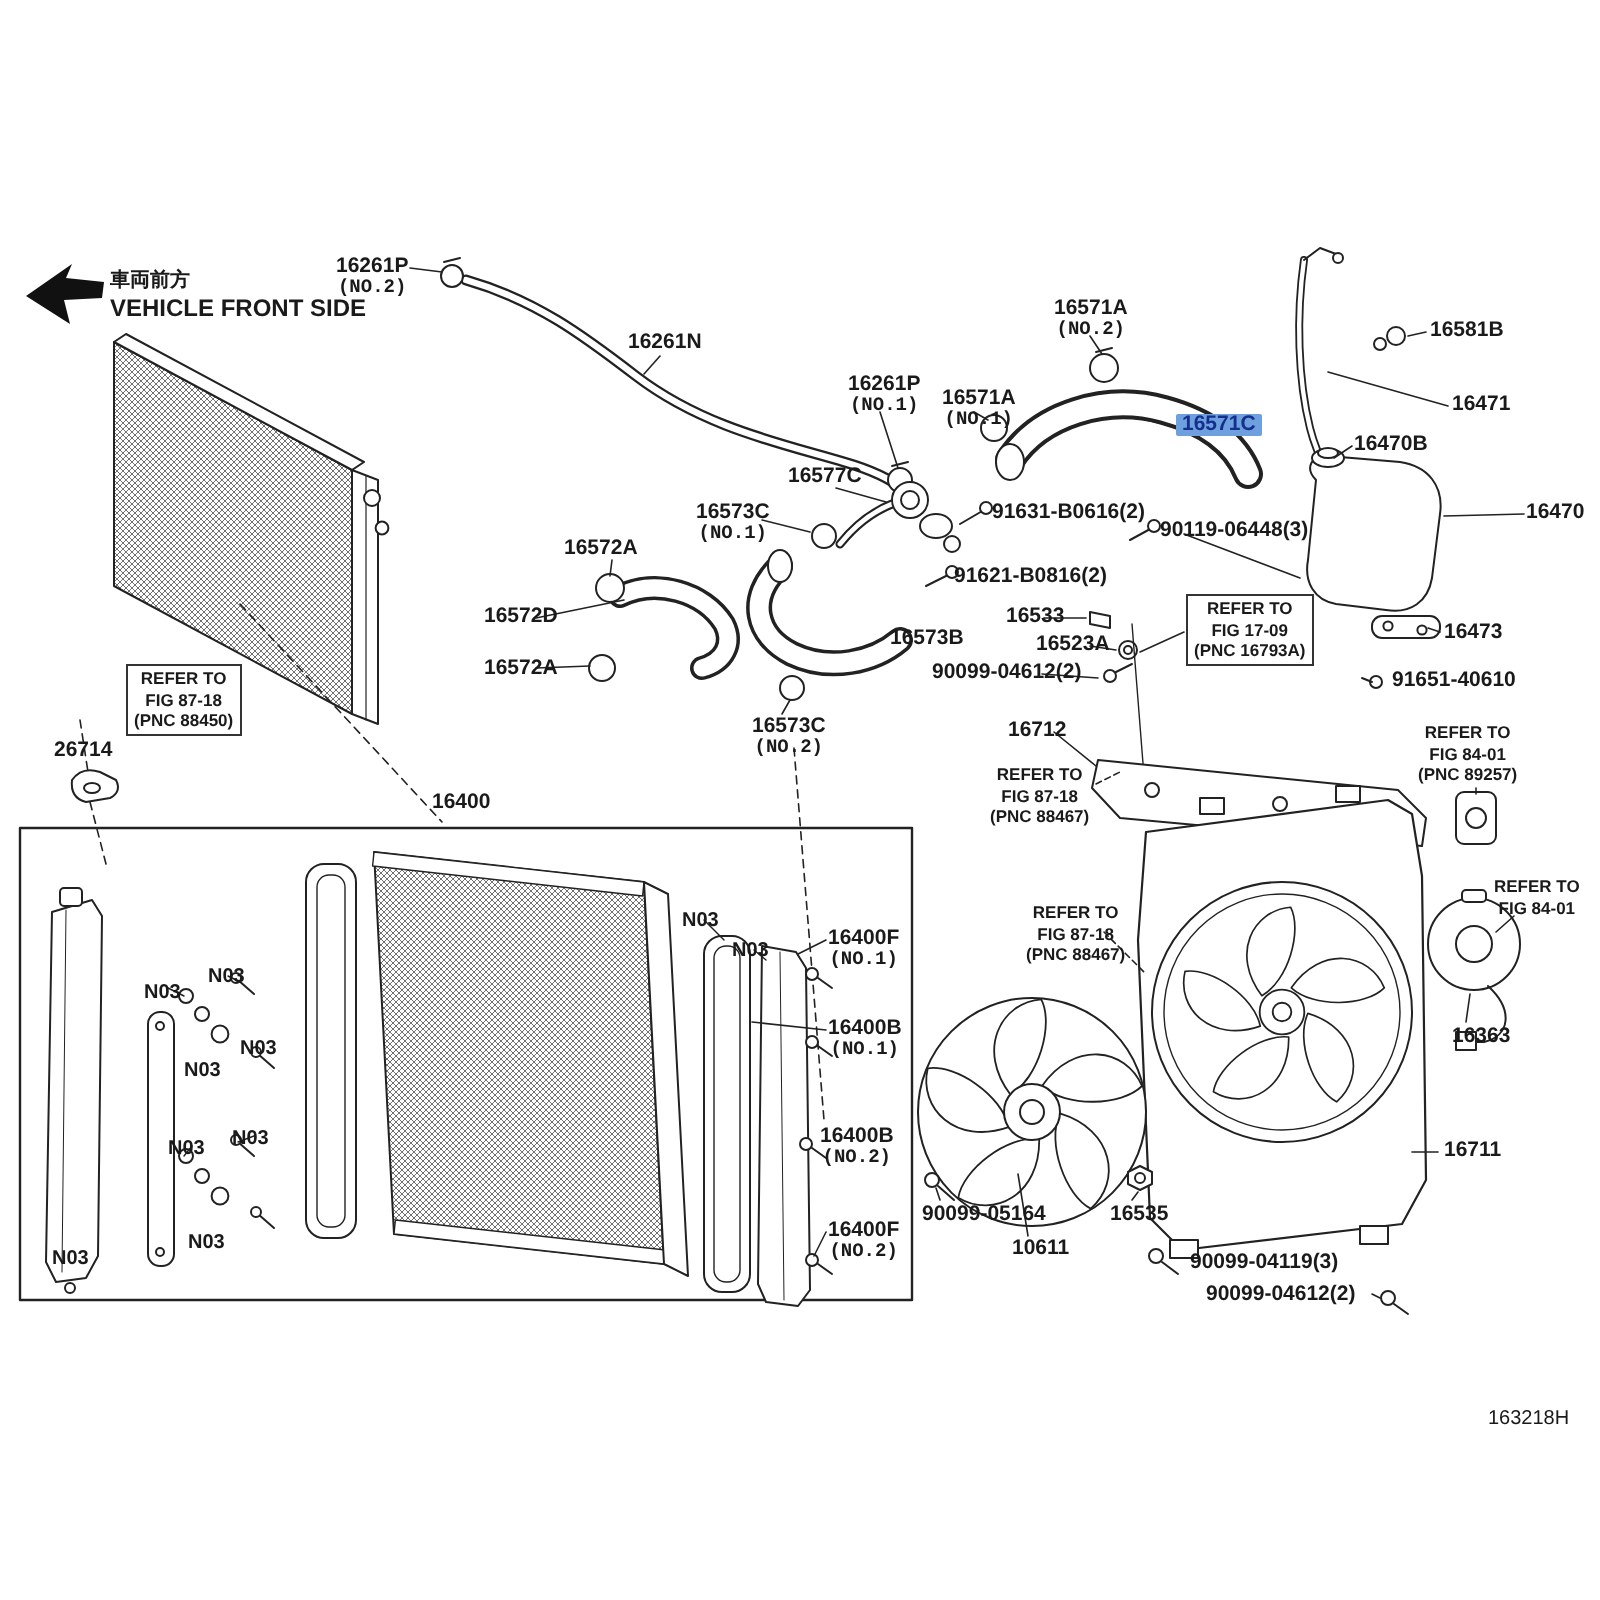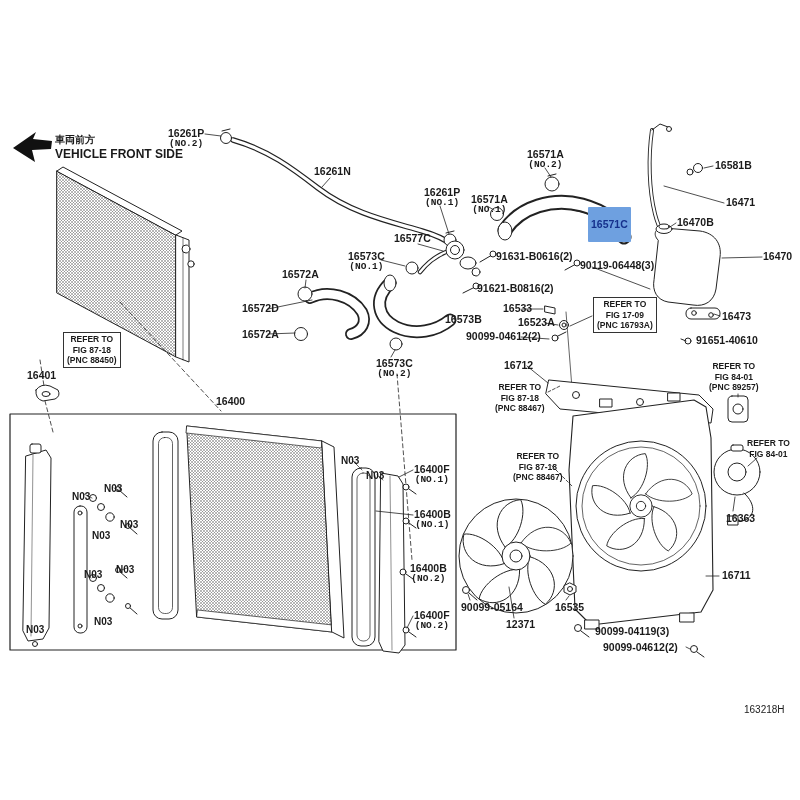--- a/index.html
+++ b/index.html
@@ -5,21 +5,21 @@
   * { margin:0; padding:0; box-sizing:border-box; }
   html,body { width:800px; height:800px; background:#fff; overflow:hidden;
     font-family:"Liberation Sans", sans-serif; color:#1a1a1a; position:relative; }
   .stage { position:absolute; left:0; top:0; width:800px; height:800px; }
   svg.stage { z-index:1; }
   .overlay { position:absolute; inset:0; z-index:2; }
   .lbl { position:absolute; font-size:10.5px; font-weight:bold; line-height:1.08;
          white-space:nowrap; cursor:pointer; }
   .lbl .t { display:block; }
   .lbl .sub { display:block; font-size:9.5px; text-align:center;font-family:Liberation Mono, monospace; }
-  .lbl .t.hl { background:#6ea0e0; color:#15308c; padding:12px 3px; border-radius:1px; }
+  .lbl .t.hl { background:#6ea0e0; color:#15308c; padding:0 3px; border-radius:1px; }
   .n03 { position:absolute; font-size:10px; font-weight:bold; }
   .ref { position:absolute; font-size:8.5px; font-weight:bold; text-align:center;
          line-height:1.25; white-space:nowrap; }
   .ref span { display:block; }
   .ref.boxed { border:1px solid #333; background:#fff; padding:1px 3px; }
   .front-marker { position:absolute; left:55px; top:133px; font-weight:bold; }
   .front-marker .jp { display:block; font-size:10px; font-family:Liberation Sans, sans-serif; }
   .front-marker .en { display:block; font-size:12px; }
   .footnote { position:absolute; left:4px; top:658px; width:730px;
               font-family:"DejaVu Sans Mono", monospace; font-size:9px; }
@@ -343,21 +343,21 @@
       <span class="t">91651-40610</span>
     </div>
   <div class="lbl" style="left:504px;top:360px">
       <span class="t">16712</span>
     </div>
   <div class="lbl" style="left:376px;top:358px">
       <span class="t">16573C</span>
       <span class="sub">(NO.2)</span>
     </div>
   <div class="lbl" style="left:27px;top:370px">
-      <span class="t">16401</span>
+      <span class="t">26714</span>
     </div>
   <div class="lbl" style="left:216px;top:396px">
       <span class="t">16400</span>
     </div>
   <div class="lbl" style="left:414px;top:464px">
       <span class="t">16400F</span>
       <span class="sub">(NO.1)</span>
     </div>
   <div class="lbl" style="left:414px;top:509px">
       <span class="t">16400B</span>
@@ -368,21 +368,21 @@
       <span class="sub">(NO.2)</span>
     </div>
   <div class="lbl" style="left:414px;top:610px">
       <span class="t">16400F</span>
       <span class="sub">(NO.2)</span>
     </div>
   <div class="lbl" style="left:461px;top:602px">
       <span class="t">90099-05164</span>
     </div>
   <div class="lbl" style="left:506px;top:619px">
-      <span class="t">12371</span>
+      <span class="t">10611</span>
     </div>
   <div class="lbl" style="left:555px;top:602px">
       <span class="t">16535</span>
     </div>
   <div class="lbl" style="left:595px;top:626px">
       <span class="t">90099-04119(3)</span>
     </div>
   <div class="lbl" style="left:603px;top:642px">
       <span class="t">90099-04612(2)</span>
     </div>

